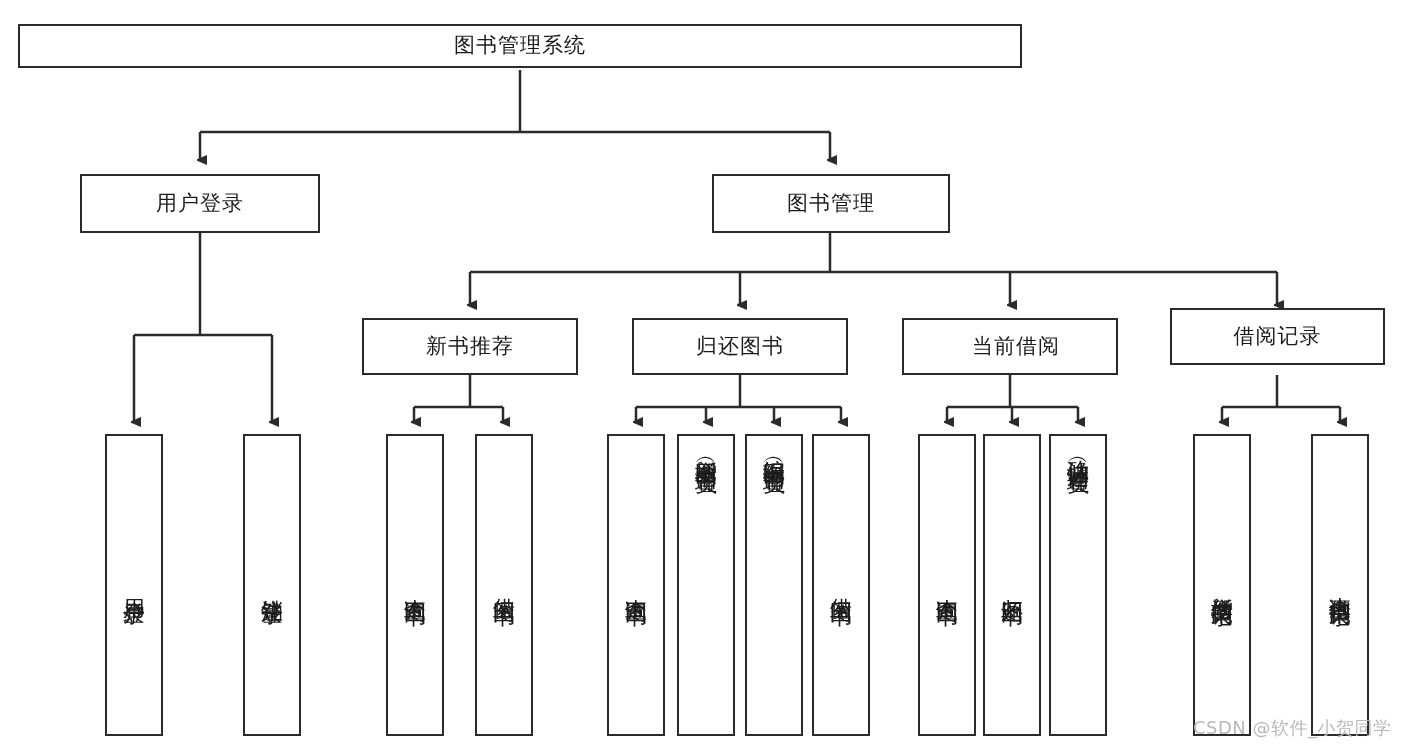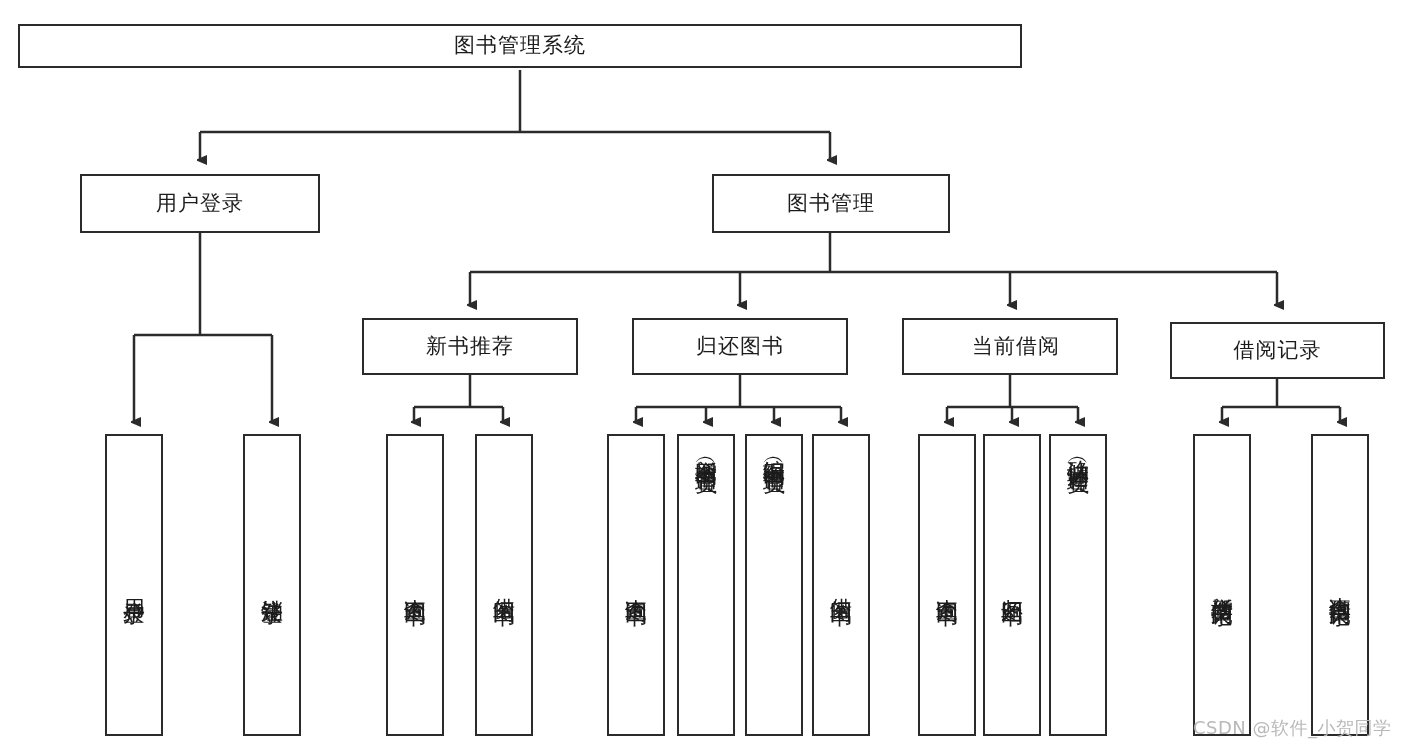--- a/index.html
+++ b/index.html
@@ -135,21 +135,21 @@
 
   <div class="node node-h" style="left:712px; top:174px; width:238px; height:59px;">
     <span class="label">图书管理</span>
   </div>
   <div class="node node-h" style="left:632px; top:318px; width:216px; height:57px;">
     <span class="label">归还图书</span>
   </div>
   <div class="node node-h" style="left:902px; top:318px; width:216px; height:57px;padding-left:12px;">
     <span class="label">当前借阅</span>
   </div>
-  <div class="node node-h" style="left:1170px; top:322px; width:215px; height:57px;">
+  <div class="node node-h" style="left:1170px; top:308px; width:215px; height:57px;">
     <span class="label">借阅记录</span>
   </div>
 
   <div class="node node-v center-v" style="left:105px; top:434px; width:58px; height:302px;">
     <span class="label">用户登录</span>
   </div>
   <div class="node node-v center-v" style="left:243px; top:434px; width:58px; height:302px;">
     <span class="label">注销登录</span>
   </div>
 

